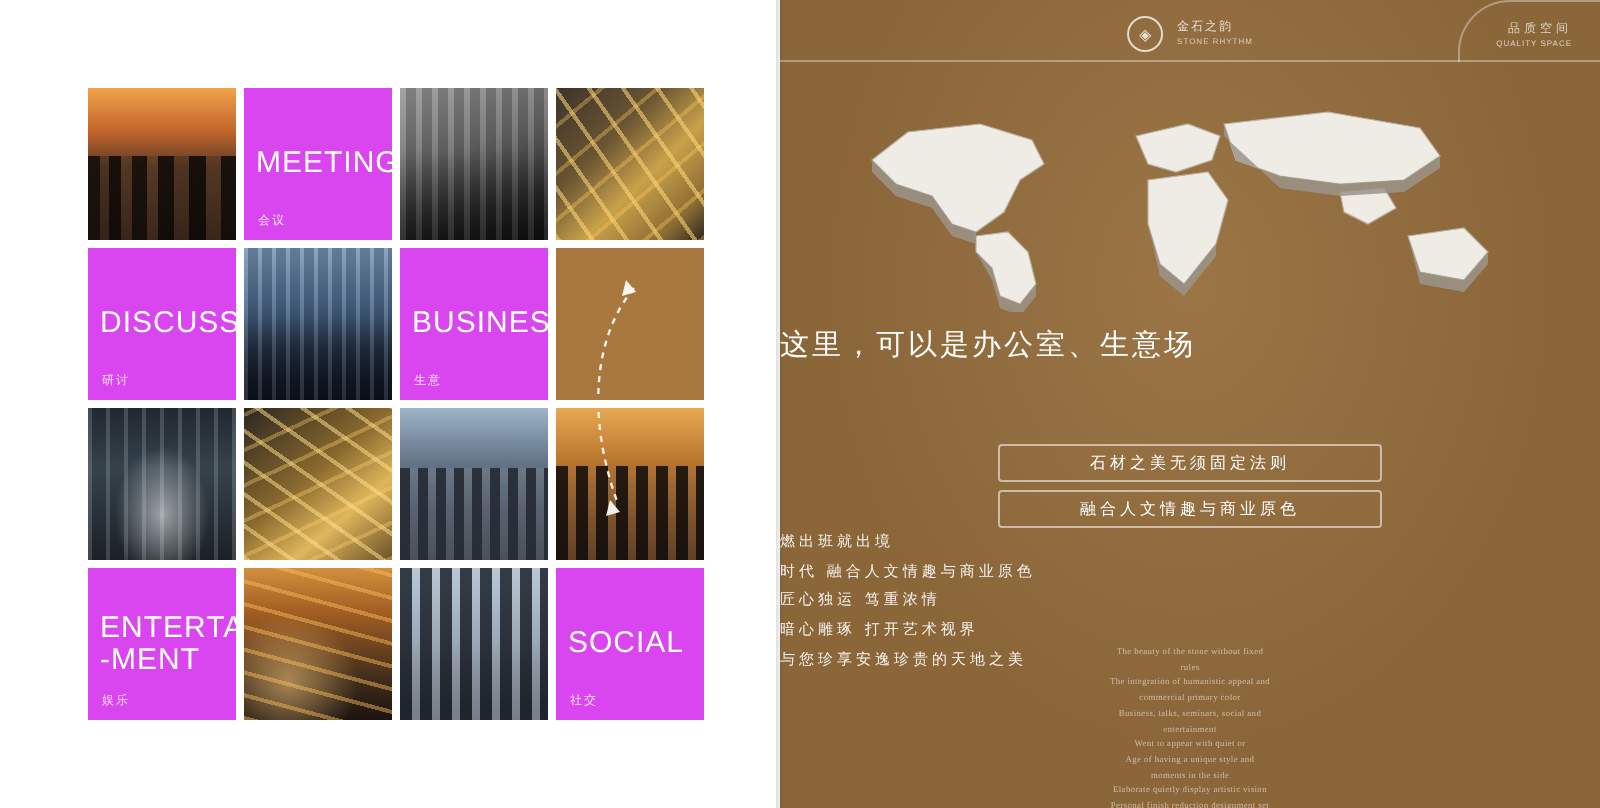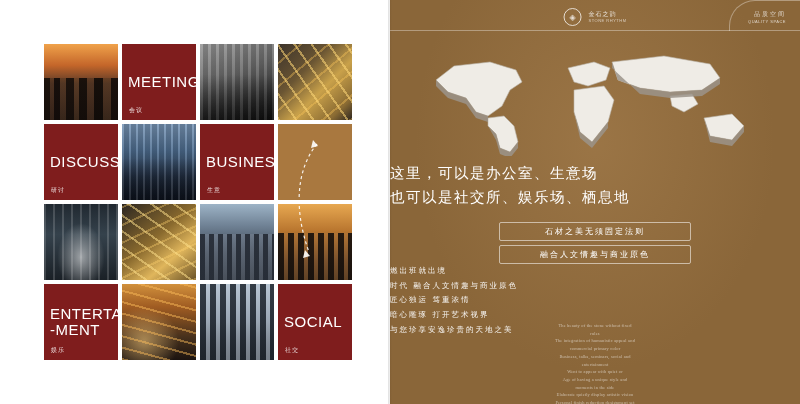--- a/index.html
+++ b/index.html
@@ -55,21 +55,21 @@
     white-space: pre-line;
   }
   .cell .sublabel {
     position: absolute;
     left: 7px;
     bottom: 5px;
     color: rgba(255,255,255,0.85);
     font-size: 6px;
     letter-spacing: 1px;
   }
-  .tan { background: #7f1d1d; }
+  .tan { background: #d946ef; }
   .tan-d { background: #a9783f; }
   
   .ph-city-sunset {
     background:
       linear-gradient(to bottom, #f0a24a 0%, #c4662a 28%, #5d3b28 52%, #2a1d18 100%);
   }
   .ph-city-sunset::after {
     content: "";
     position: absolute;
     left: 0; right: 0; bottom: 0; height: 55%;
@@ -448,21 +448,20 @@
           <path d="M70 80 L78 94 L82 108 L92 112 L100 102 L100 96 L92 106 L82 102 L78 88 Z"></path>
           <path d="M156 66 L162 92 L174 102 L190 82 L190 76 L174 96 L162 86 Z"></path>
           <path d="M194 16 L194 22 L222 48 L252 52 L284 50 L302 38 L302 32 L284 44 L252 46 L222 42 L200 34 Z"></path>
           <path d="M286 72 L292 96 L314 100 L326 86 L326 80 L314 94 L292 90 Z"></path>
         </g>
       </svg>
     </div>
 
     <div class="headline">
       <div class="l1">这里，可以是办公室、生意场</div>
-      <div class="l2">也可以是社交所、娱乐场、栖息地</div>
     </div>
 
     <div class="pill-group">
       <div class="pill">石材之美无须固定法则</div>
       <div class="pill">融合人文情趣与商业原色</div>
     </div>
 
     <div class="poem">
       <div>燃出班就出境</div>
       <div>时代 融合人文情趣与商业原色</div>

